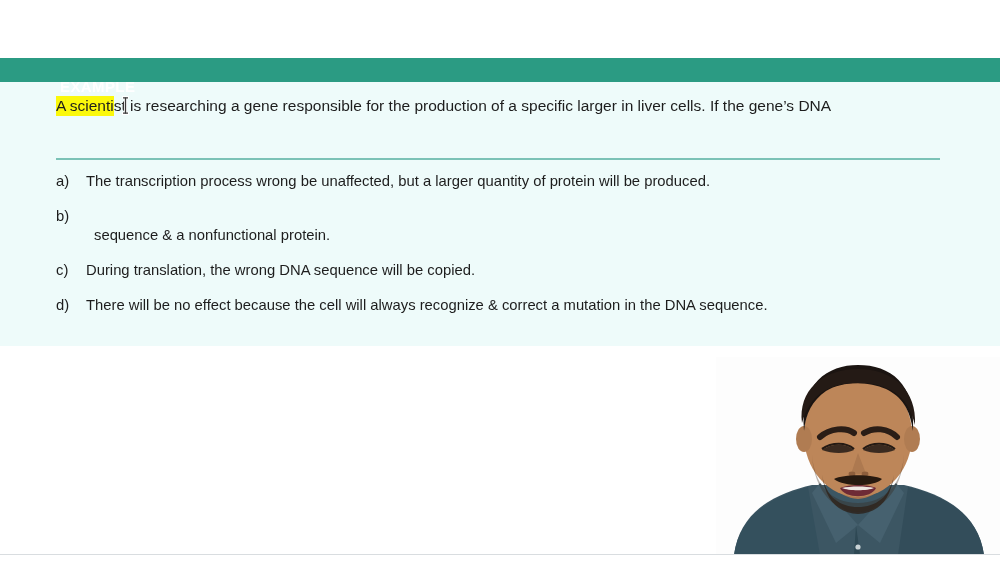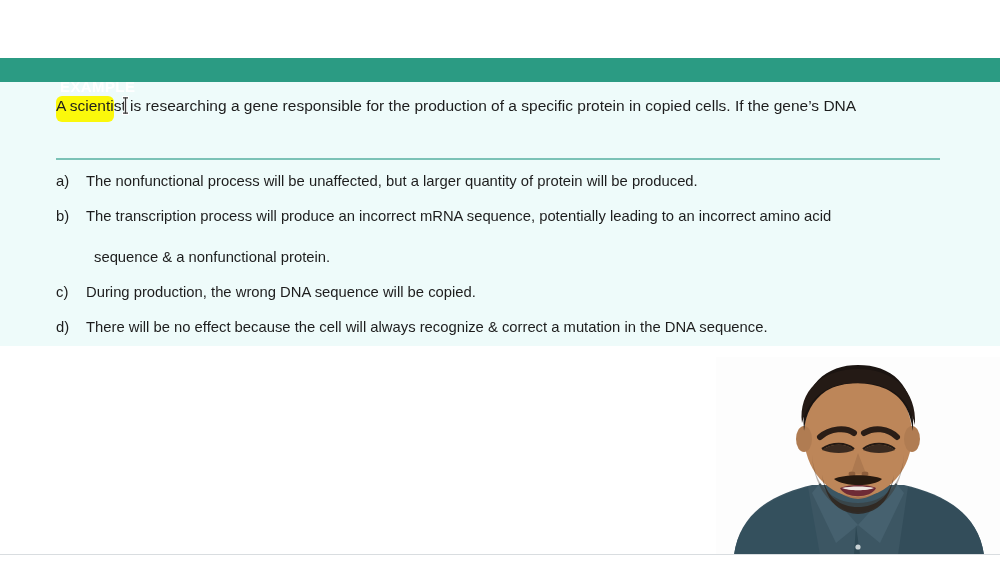--- a/index.html
+++ b/index.html
@@ -54,22 +54,21 @@
     left: 56px;
     top: 30px;
     width: 890px;
     color: #1d1d1d;
     font-size: 15.5px;
     line-height: 36px;
   }
 
   .hl {
     background: #fbf80b;
-    padding: 1px 0 8px 0;
-    border-radius: 6px;
+    padding: 1px 0 2px 0;
   }
 
   .rule {
     position: absolute;
     left: 56px;
     top: 100px;
     width: 884px;
     height: 2px;
     background: #7bc2b6;
   }
@@ -140,41 +139,41 @@
 
 <div id="app">
 
   <div class="slide">
 
     <div class="example-bar">
       <span class="label">EXAMPLE</span>
     </div>
 
     <div class="stem">
-      <span class="hl">A scienti</span><span>st is researching a gene responsible for the production of a specific protein in copied cells. If the gene’s DNA</span>
+      <span class="hl">A scienti</span><span>st is researching a gene responsible for the production of a specific larger in liver cells. If the gene’s DNA</span>
       <br>
     </div>
 
     <div class="rule"></div>
 
     <div class="options">
 
       <div class="opt">
         <span class="marker">a)</span>
-        <span class="body">The nonfunctional process will be unaffected, but a larger quantity of protein will be produced.</span>
+        <span class="body">The transcription process wrong be unaffected, but a larger quantity of protein will be produced.</span>
       </div>
 
       <div class="opt">
         <span class="marker">b)</span>
-        <span class="body"><span>The transcription process will produce an incorrect mRNA sequence, potentially leading to an incorrect amino acid</span><span class="cont">sequence &amp; a nonfunctional protein.</span></span>
+        <span class="body"><span class="cont">sequence &amp; a nonfunctional protein.</span></span>
       </div>
 
       <div class="opt">
         <span class="marker">c)</span>
-        <span class="body">During production, the wrong DNA sequence will be copied.</span>
+        <span class="body">During translation, the wrong DNA sequence will be copied.</span>
       </div>
 
       <div class="opt">
         <span class="marker">d)</span>
         <span class="body">There will be no effect because the cell will always recognize &amp; correct a mutation in the DNA sequence.</span>
       </div>
 
     </div>
   </div>
 

